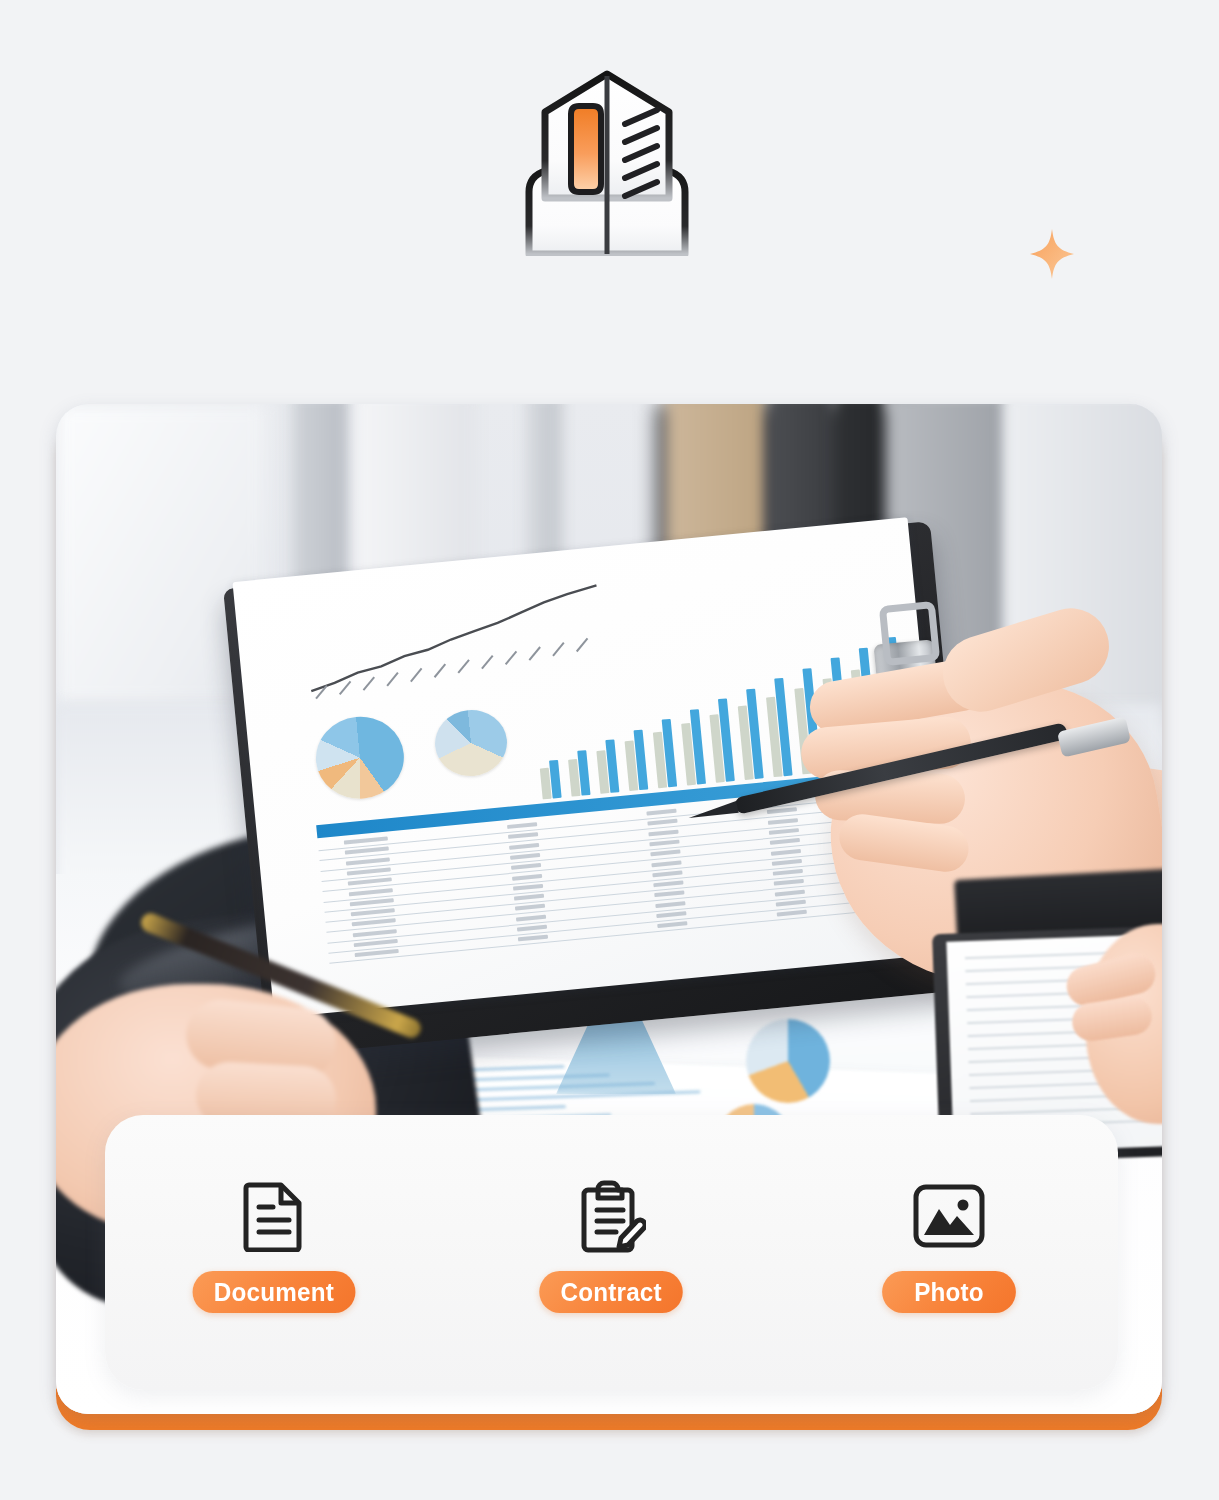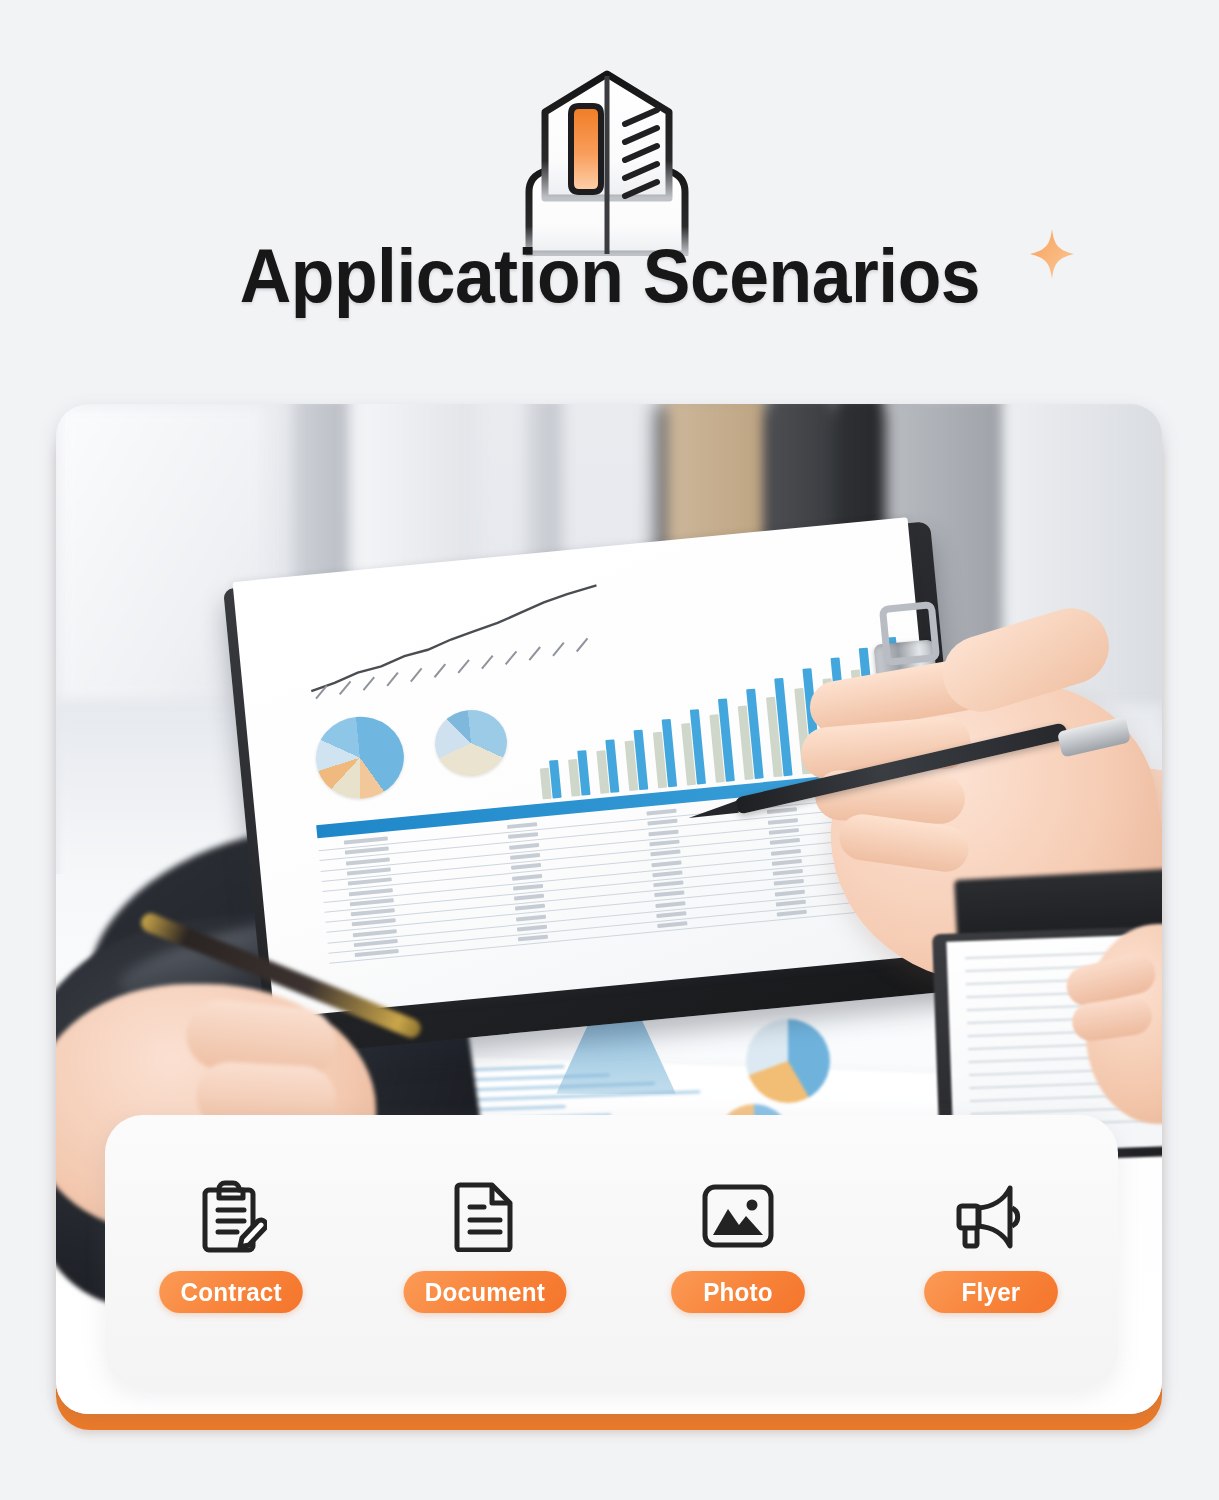--- a/index.html
+++ b/index.html
@@ -395,23 +395,20 @@
       <g stroke="#202023" stroke-width="6" stroke-linecap="round">
         <line x1="128" y1="58" x2="160" y2="44"></line>
         <line x1="128" y1="76" x2="160" y2="62"></line>
         <line x1="128" y1="94" x2="160" y2="80"></line>
         <line x1="128" y1="112" x2="160" y2="98"></line>
         <line x1="128" y1="130" x2="160" y2="116"></line>
       </g>
     </svg>
   </div>
 
-  <div class="title-row">
-    <div class="title">Application Scenarios</div>
-  </div>
 
   <div class="sparkle">
     <svg width="46" height="52" viewBox="0 0 46 52">
       <defs>
         <linearGradient id="spg" x1="0" y1="0" x2="1" y2="1">
           <stop offset="0%" stop-color="#f8a05a"></stop>
           <stop offset="100%" stop-color="#fbc999"></stop>
         </linearGradient>
       </defs>
       <path d="M23 1 C25 17 29 22 45 26 C29 30 25 35 23 51 C21 35 17 30 1 26 C17 22 21 17 23 1 Z" fill="url(#spg)"></path>
@@ -655,67 +652,56 @@
     <div class="fng fb"></div>
 
   </div>
 </div>
 
 <div class="panel">
   <div class="items">
 
     <div class="item">
       <div class="icon-box">
+        <svg width="62" height="72" viewBox="0 0 62 72">
+          <path d="M6 5 h32 l18 18 v44 a3 3 0 0 1 -3 3 h-47 a3 3 0 0 1 -3 -3 v-59 a3 3 0 0 1 3 -3 z" fill="none" stroke="#232323" stroke-width="5" stroke-linejoin="round"></path>
+          <path d="M38 5 v18 h18" fill="none" stroke="#232323" stroke-width="5" stroke-linejoin="round"></path>
+          <g stroke="#232323" stroke-width="5" stroke-linecap="round">
+            <line x1="16" y1="27" x2="30" y2="27"></line>
+            <line x1="16" y1="40" x2="46" y2="40"></line>
+            <line x1="16" y1="52" x2="46" y2="52"></line>
+          </g>
+        </svg>
+      </div>
+      <div class="pill">Document</div>
+    </div>
+
+    <div class="item">
+      <div class="icon-box">
         <svg width="70" height="76" viewBox="0 0 70 76">
           <path d="M12 12 h10 v-1 a6 6 0 0 1 6 -6 h8 a6 6 0 0 1 6 6 v1 h10 a4 4 0 0 1 4 4 v52 a4 4 0 0 1 -4 4 h-40 a4 4 0 0 1 -4 -4 v-52 a4 4 0 0 1 4 -4 z" fill="none" stroke="#232323" stroke-width="5" stroke-linejoin="round"></path>
           <path d="M22 12 h24 v8 h-24 z" fill="none" stroke="#232323" stroke-width="5" stroke-linejoin="round"></path>
           <g stroke="#232323" stroke-width="5" stroke-linecap="round">
             <line x1="21" y1="32" x2="47" y2="32"></line>
             <line x1="21" y1="43" x2="47" y2="43"></line>
             <line x1="21" y1="54" x2="40" y2="54"></line>
           </g>
           <path d="M45 60 l16 -17 a5 5 0 0 1 7 7 l-16 17 l-9 2 z" fill="#ffffff" stroke="#232323" stroke-width="5" stroke-linejoin="round"></path>
         </svg>
       </div>
       <div class="pill">Contract</div>
     </div>
 
     <div class="item">
       <div class="icon-box">
-        <svg width="62" height="72" viewBox="0 0 62 72">
-          <path d="M6 5 h32 l18 18 v44 a3 3 0 0 1 -3 3 h-47 a3 3 0 0 1 -3 -3 v-59 a3 3 0 0 1 3 -3 z" fill="none" stroke="#232323" stroke-width="5" stroke-linejoin="round"></path>
-          <path d="M38 5 v18 h18" fill="none" stroke="#232323" stroke-width="5" stroke-linejoin="round"></path>
-          <g stroke="#232323" stroke-width="5" stroke-linecap="round">
-            <line x1="16" y1="27" x2="30" y2="27"></line>
-            <line x1="16" y1="40" x2="46" y2="40"></line>
-            <line x1="16" y1="52" x2="46" y2="52"></line>
-          </g>
-        </svg>
-      </div>
-      <div class="pill">Document</div>
-    </div>
-
-    <div class="item">
-      <div class="icon-box">
         <svg width="74" height="66" viewBox="0 0 74 66">
           <rect x="4" y="4" width="66" height="58" rx="10" ry="10" fill="none" stroke="#232323" stroke-width="5"></rect>
           <circle cx="51" cy="22" r="5.5" fill="#232323"></circle>
           <path d="M12 52 L27 26 L38 42 L45 33 L62 52 Z" fill="#232323"></path>
         </svg>
       </div>
       <div class="pill">Photo</div>
     </div>
 
-    <div class="item">
-      <div class="icon-box">
-        <svg width="78" height="72" viewBox="0 0 78 72">
-          <path d="M58 8 C52 20 40 27 26 28 L26 46 C40 47 52 54 58 66 Z" fill="none" stroke="#232323" stroke-width="5" stroke-linejoin="round"></path>
-          <rect x="7" y="26" width="20" height="22" rx="3" fill="none" stroke="#232323" stroke-width="5"></rect>
-          <path d="M13 48 L13 64 a2 2 0 0 0 2 2 h8 a2 2 0 0 0 2 -2 L25 48" fill="none" stroke="#232323" stroke-width="5" stroke-linejoin="round"></path>
-          <path d="M60 28 a10 10 0 0 1 0 18" fill="none" stroke="#232323" stroke-width="5"></path>
-        </svg>
-      </div>
-      <div class="pill">Flyer</div>
-    </div>
 
 
   </div>
 </div>
 
 </body></html>

